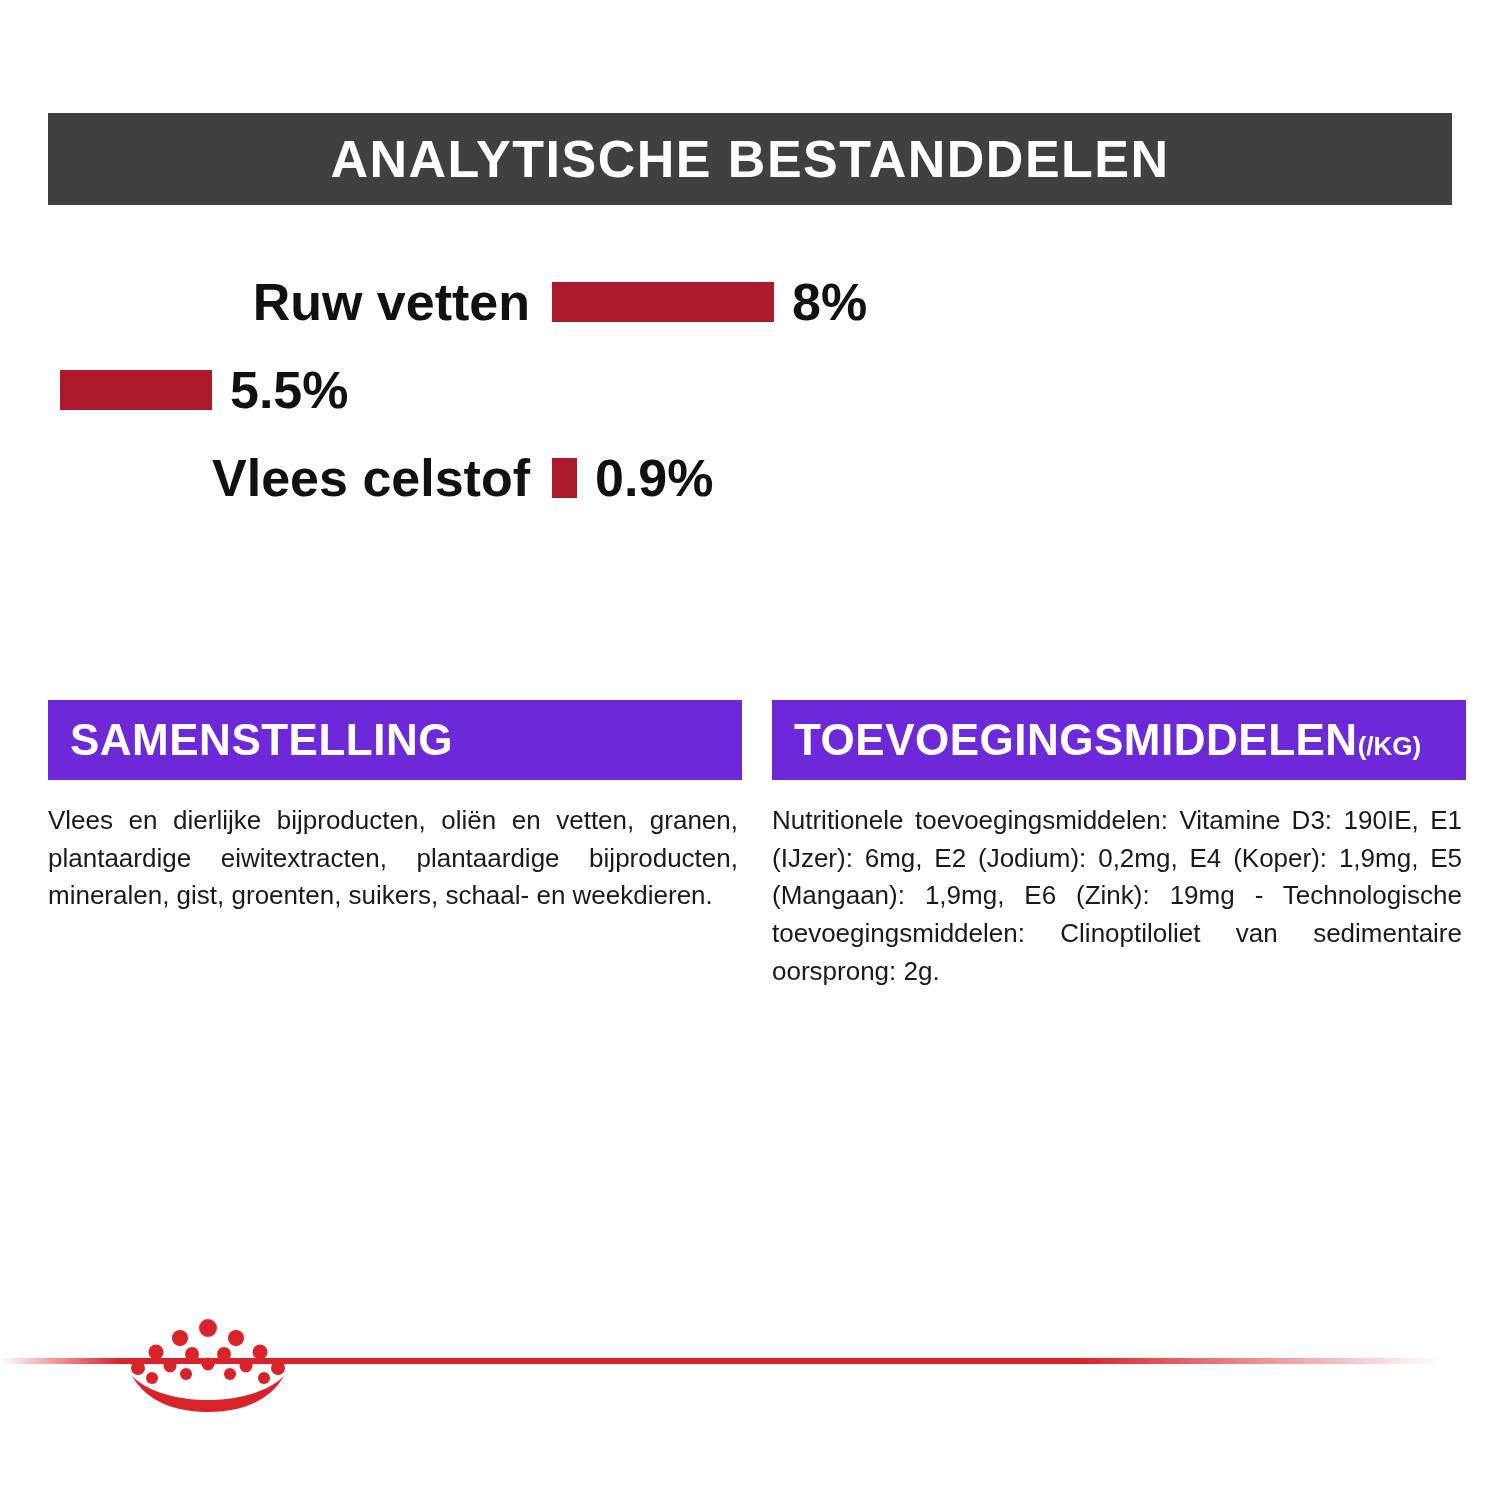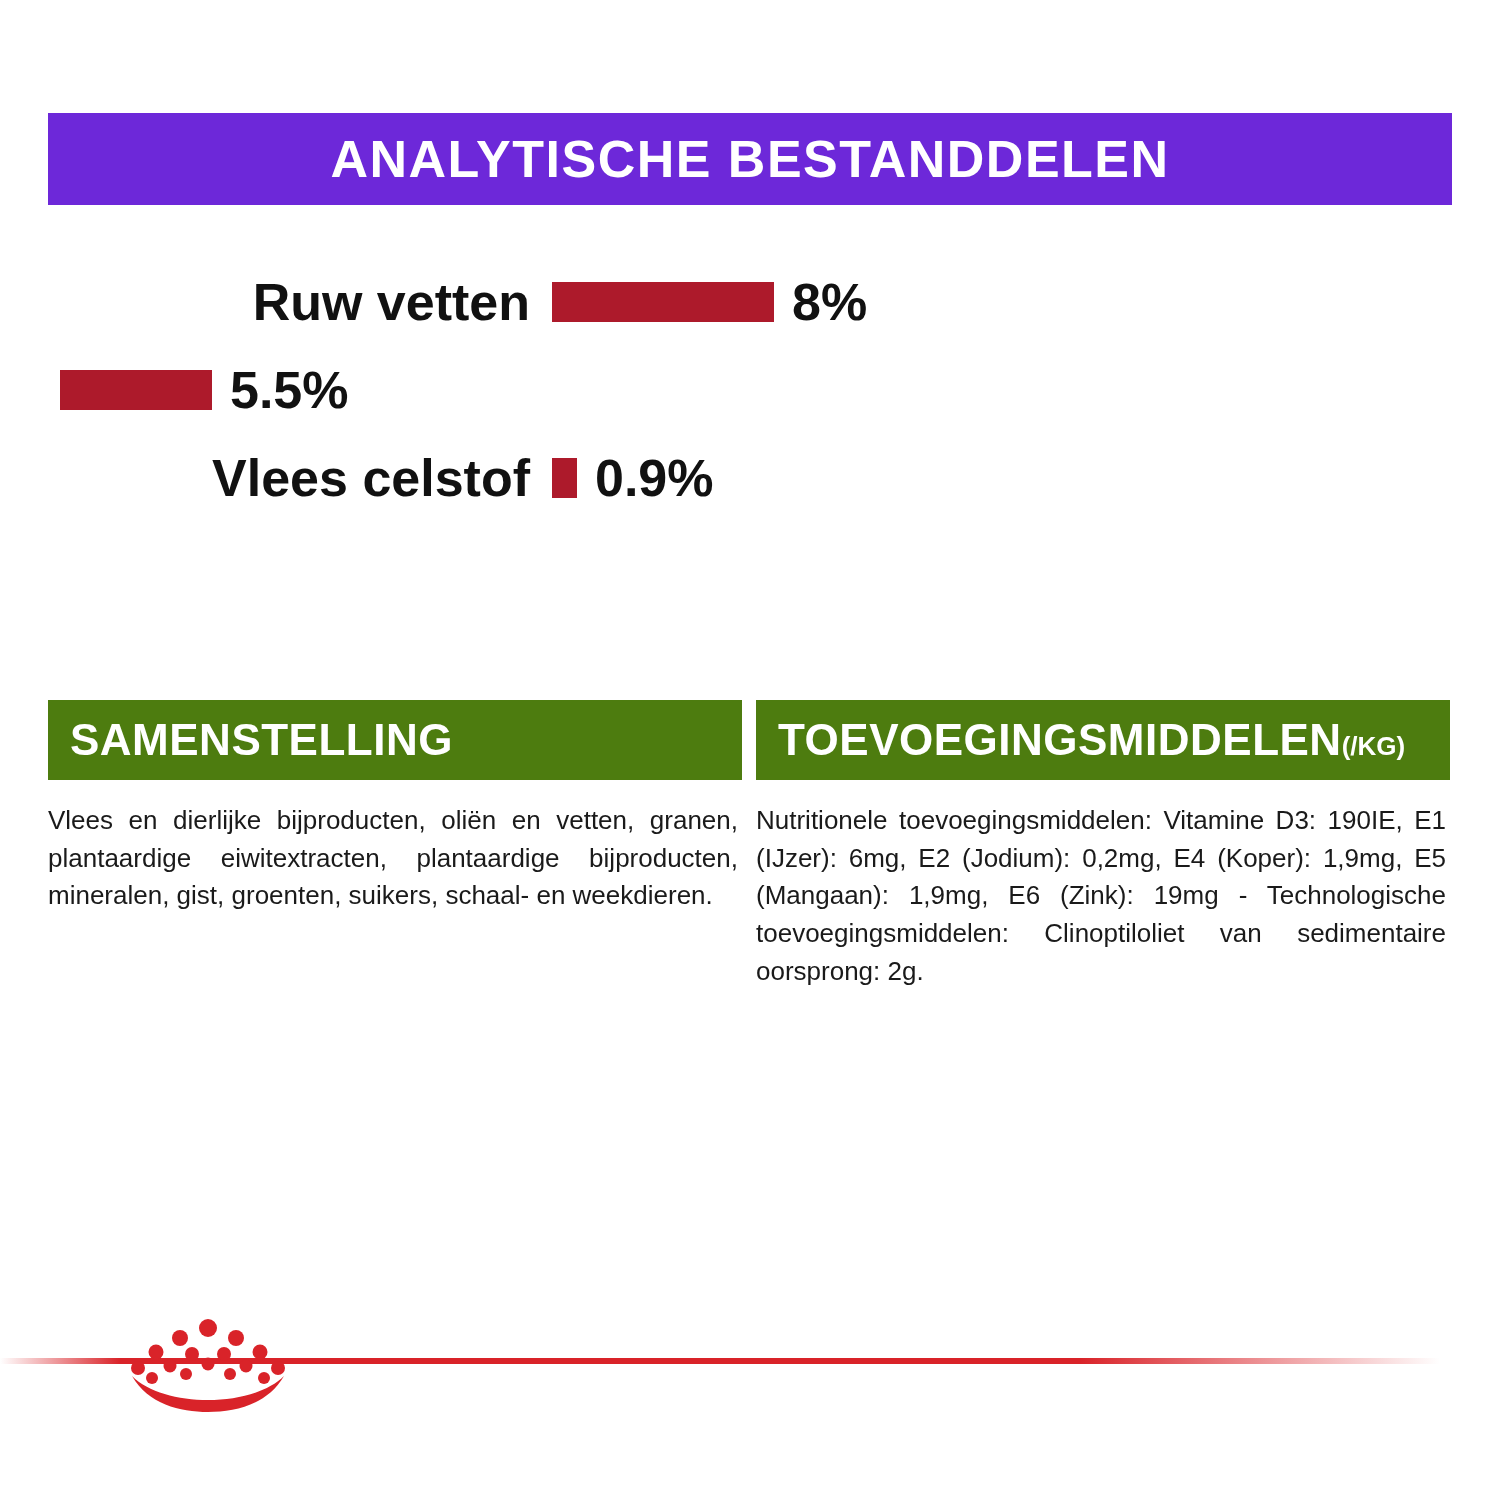--- a/index.html
+++ b/index.html
@@ -16,21 +16,21 @@
     overflow: hidden;
   }
 
   .page {
     position: absolute;
     inset: 0;
   }
 
   
   .banner {
-    background: #6d28d9;
+    background: #404040;
     color: #ffffff;
     display: flex;
     align-items: center;
     justify-content: center;
   }
 
   #analytical-banner {
     position: absolute;
     left: 48px;
     top: 113px;
@@ -78,24 +78,24 @@
     padding-left: 18px;
     white-space: nowrap;
   }
 
   
   .col {
     position: absolute;
     top: 700px;
   }
   #composition-col { left: 48px; width: 694px; }
-  #additives-col   { left: 756px; width: 694px; }
+  #additives-col   { left: 772px; width: 694px; }
 
   .section-banner {
-    background: #4d7c0f;
+    background: #6d28d9;
     color: #ffffff;
     height: 80px;
     display: flex;
     align-items: center;
     padding-left: 22px;
     box-sizing: border-box;
   }
   .section-title {
     font-size: 44px;
     font-weight: bold;

